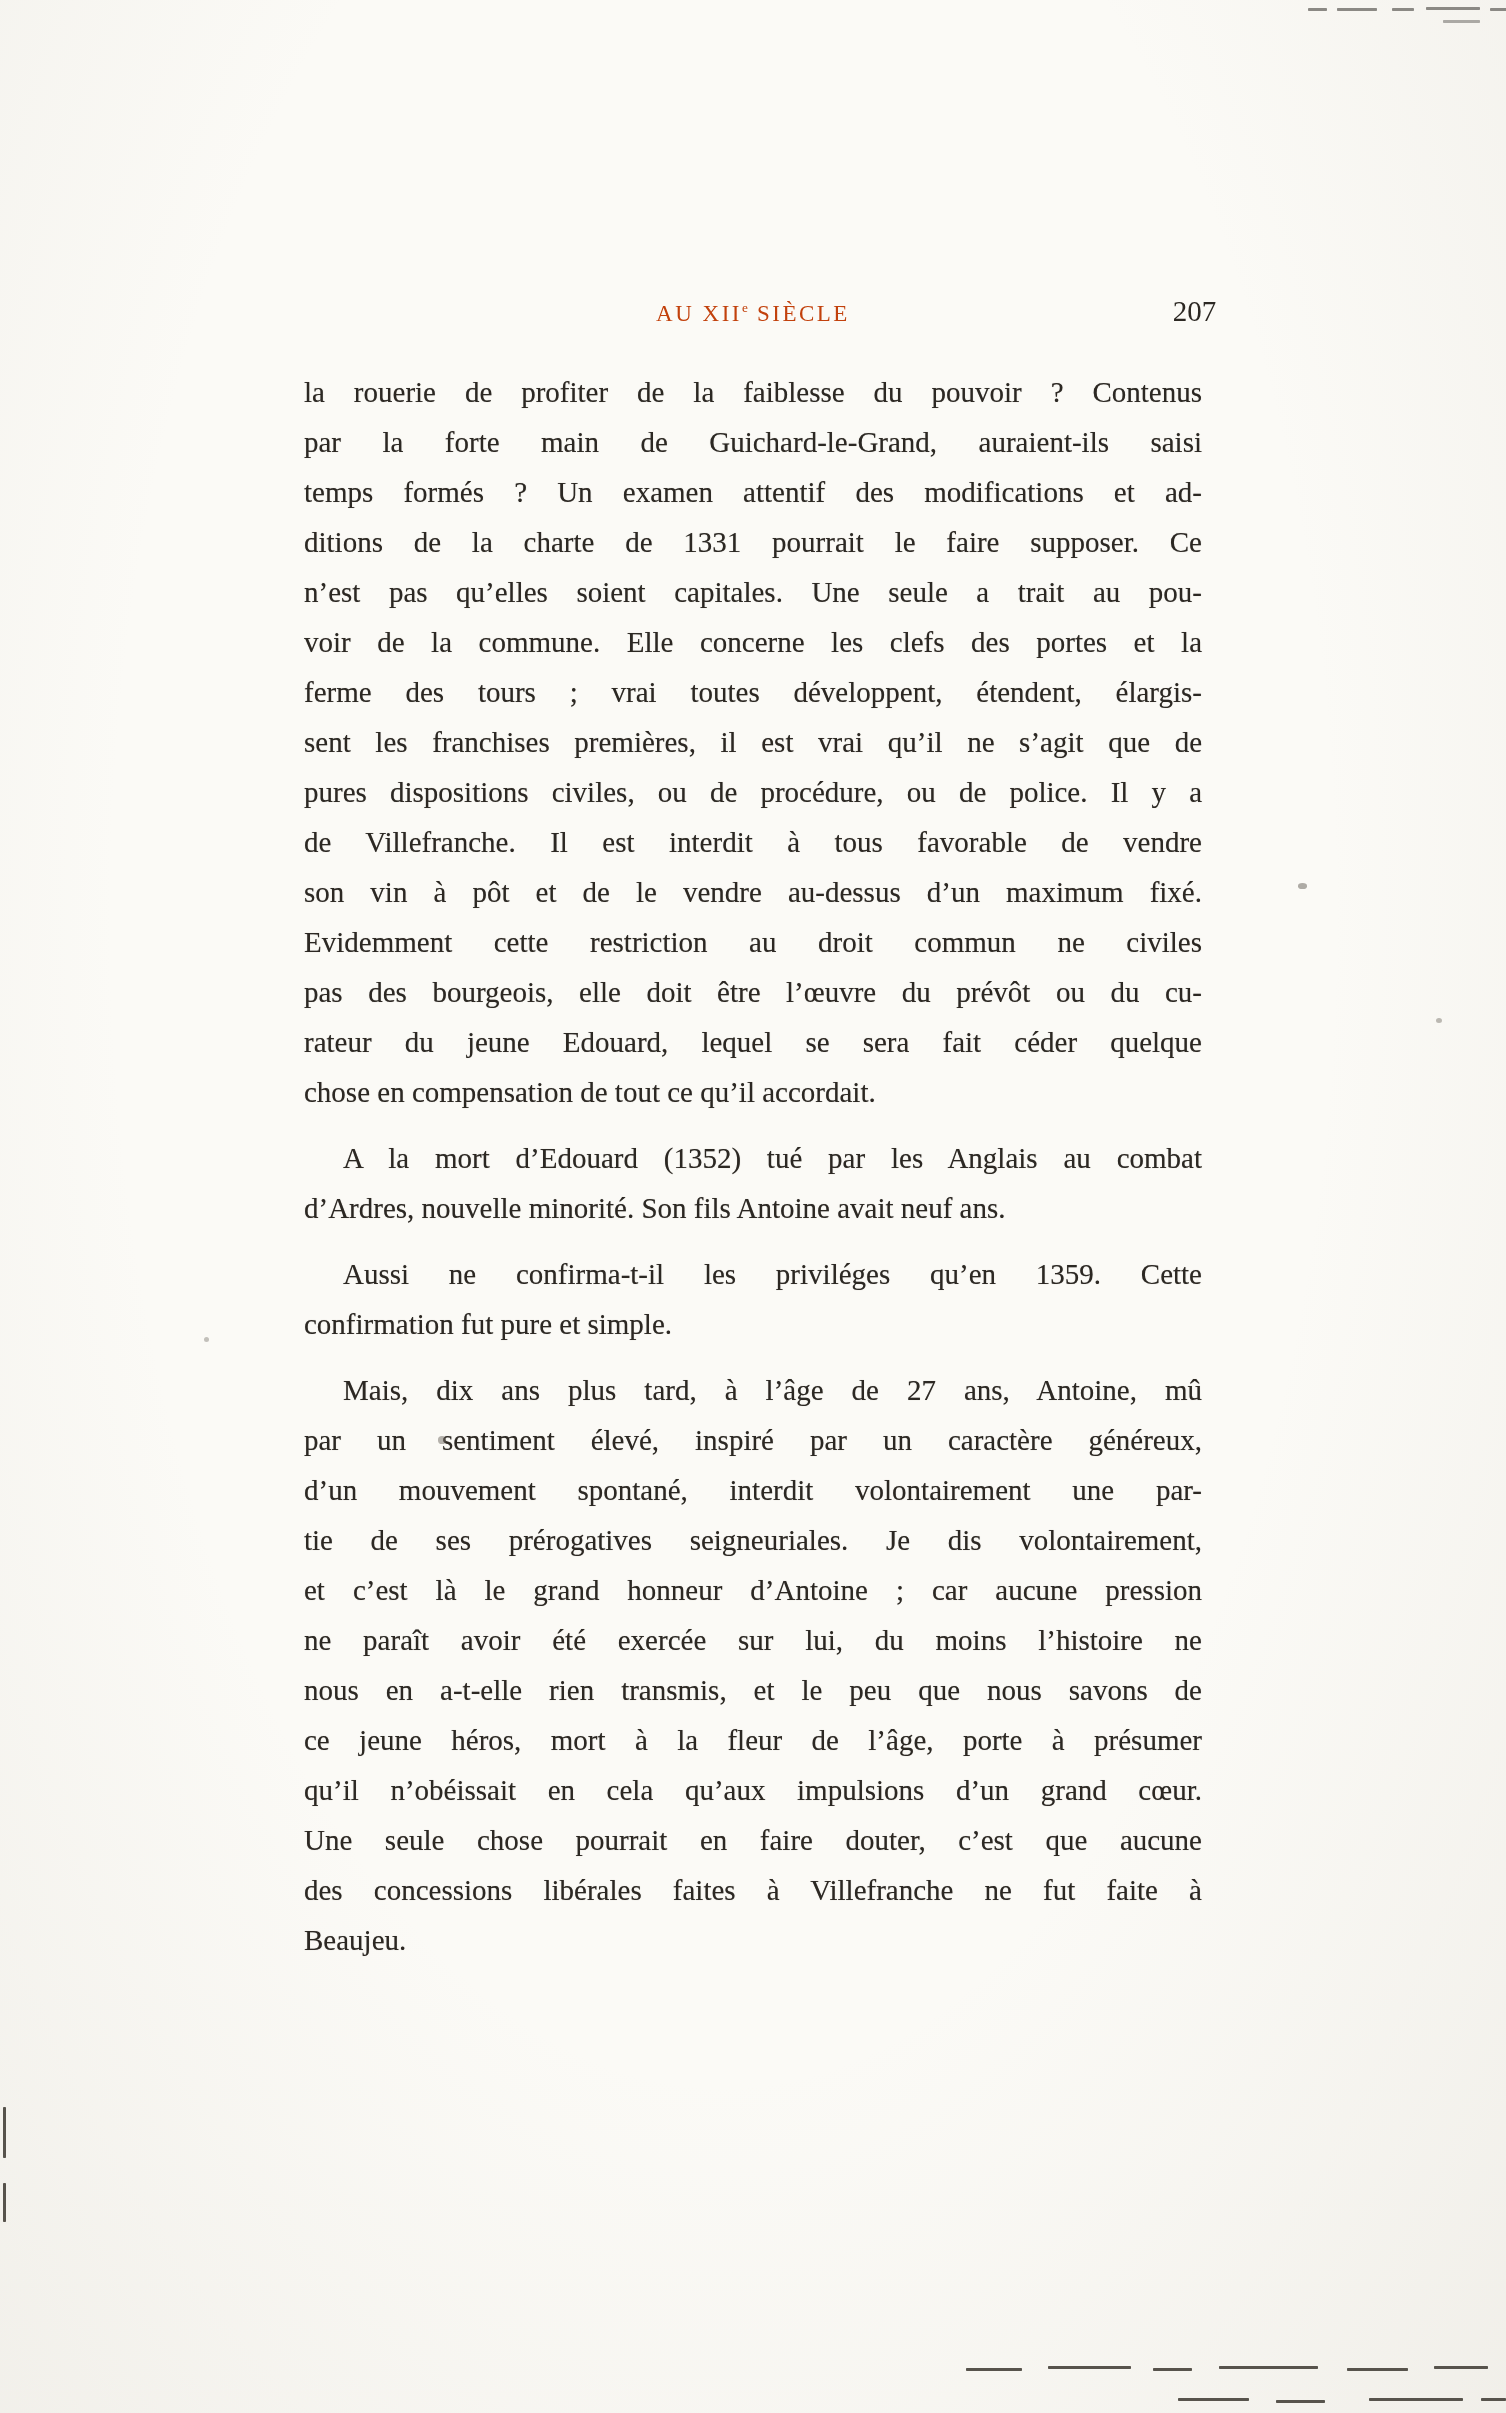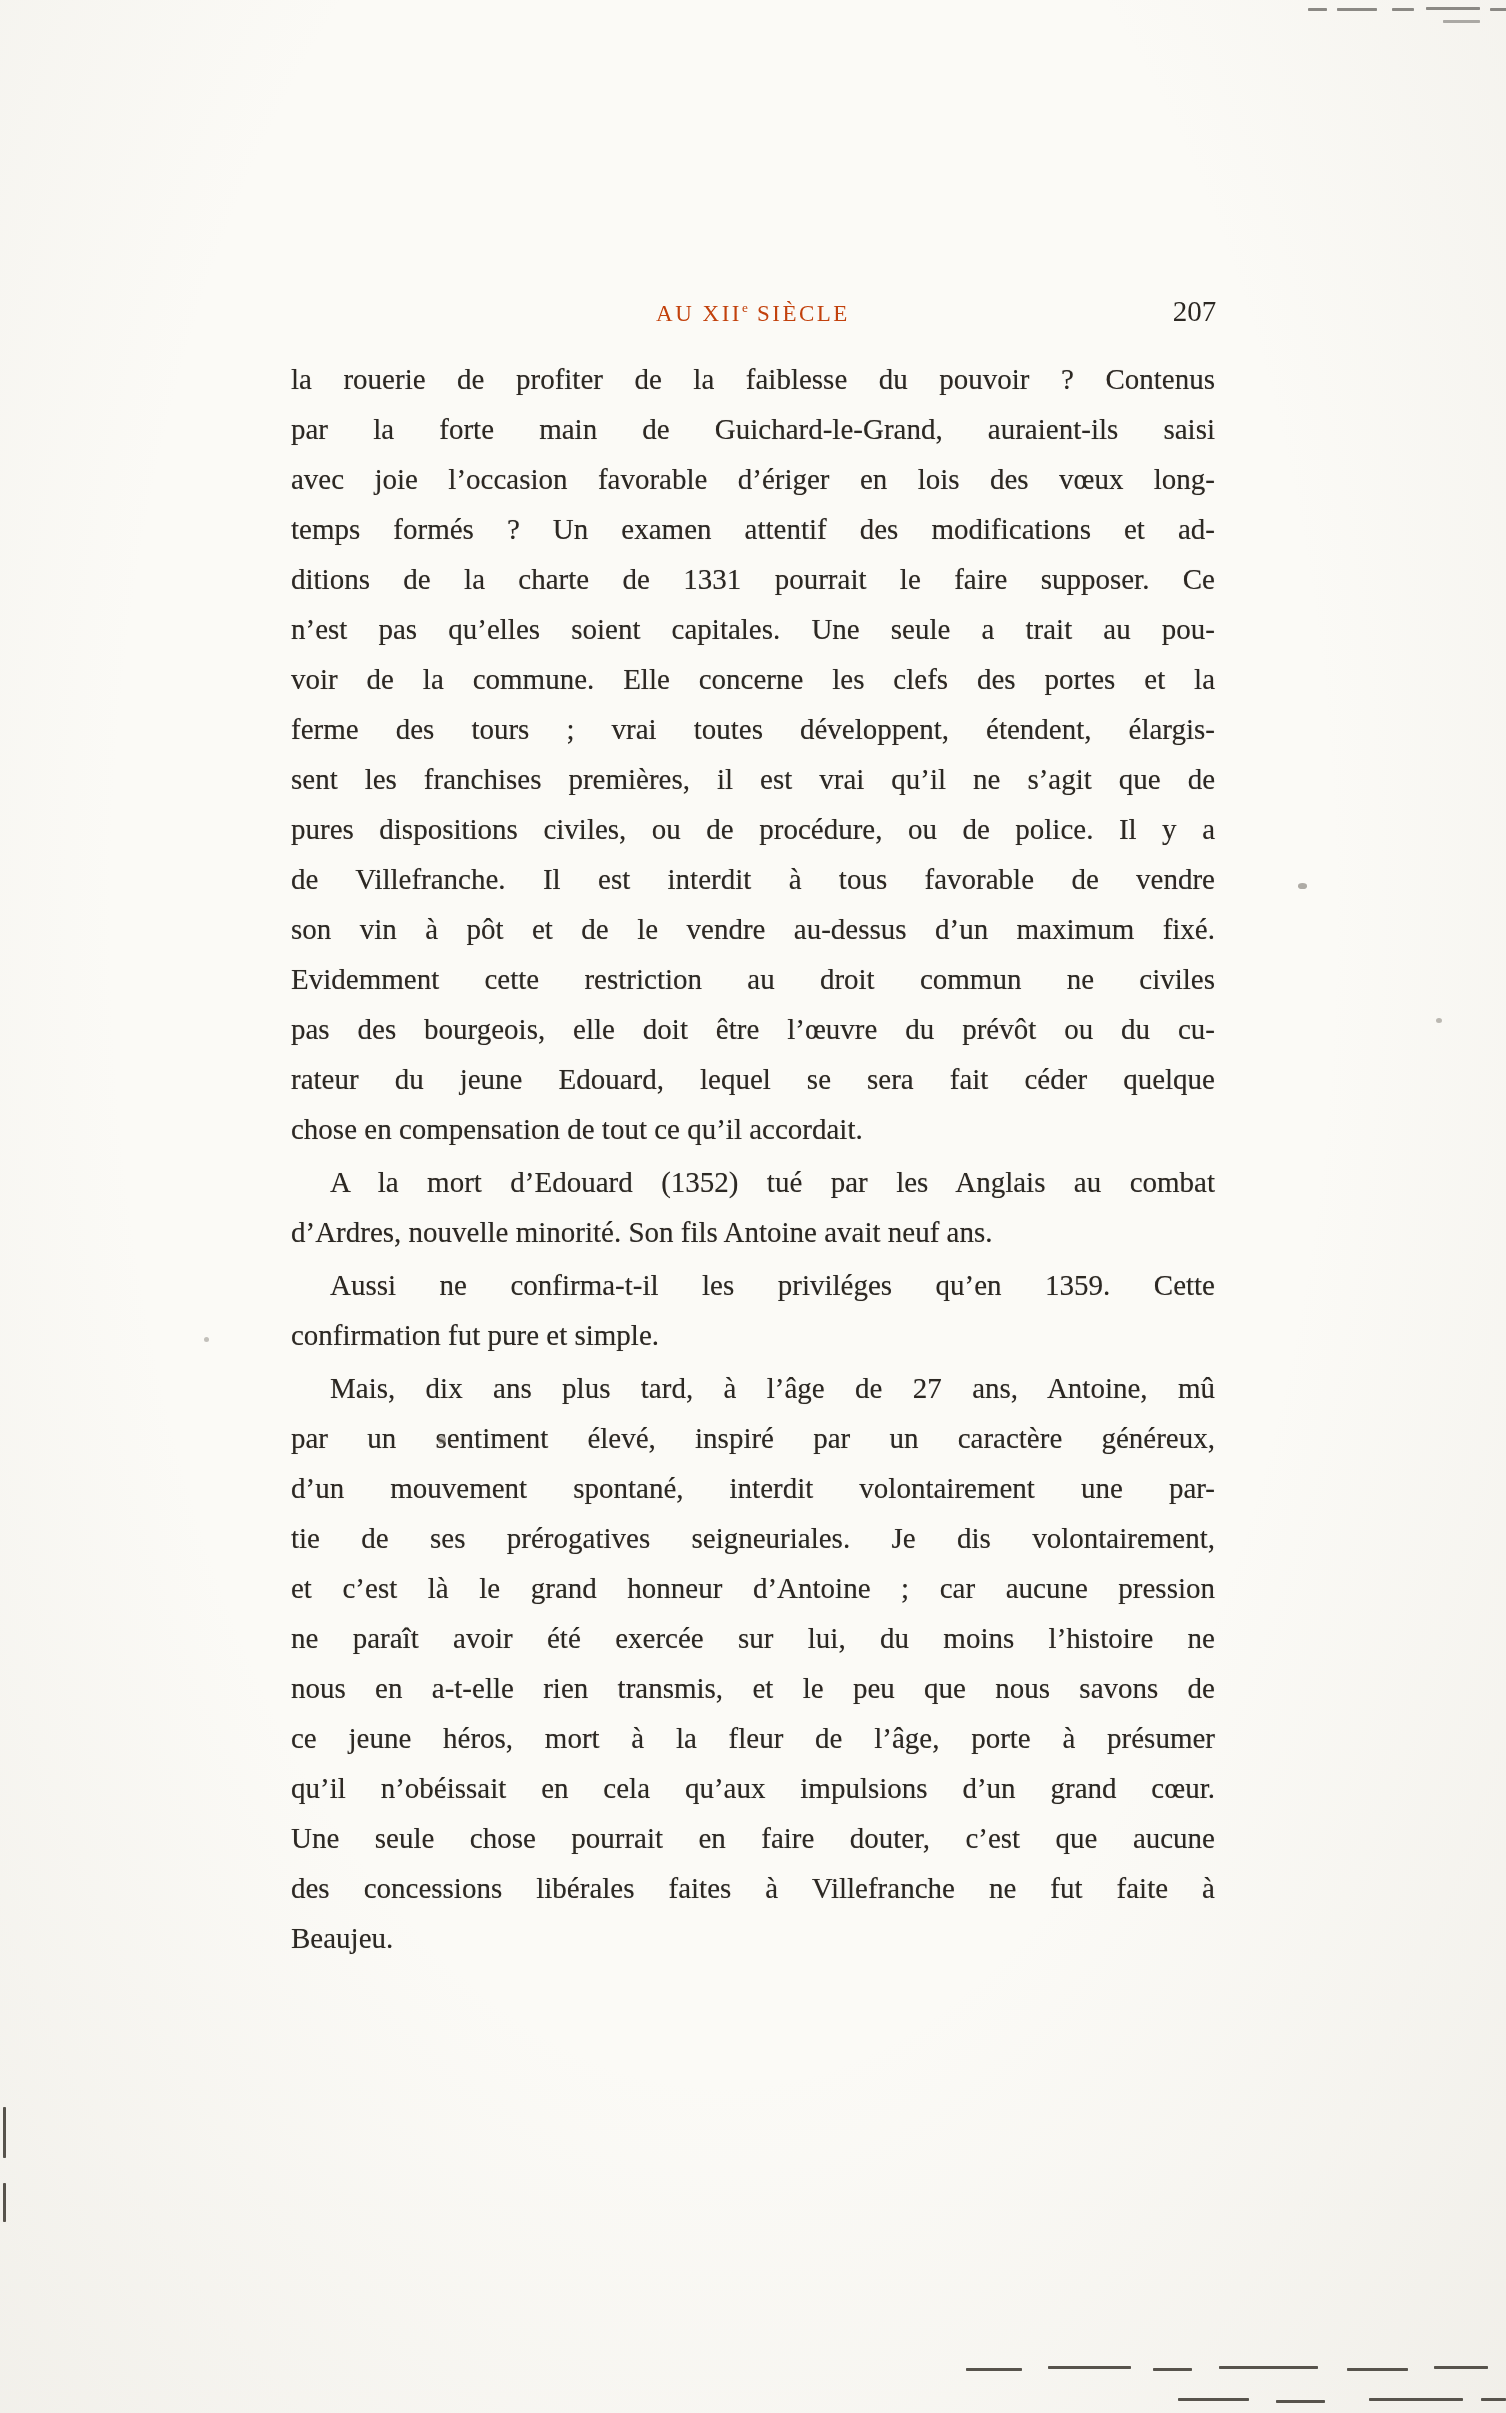--- a/index.html
+++ b/index.html
@@ -22,21 +22,21 @@
     position: absolute; left: 0; right: 0; top: 5px;
     text-align: center; font-size: 23px; letter-spacing: 2.5px; color: #c2410c;
   }
   .running-title sup { font-size: 0.58em; letter-spacing: 0.8px; }
   .page-number { position: absolute; right: 1.7px; top: 0; font-size: 29px; text-align: center; }
   .textblock {
     position: absolute; left: 288px; top: 351px; width: 930px;
     font-size: 29px; line-height: 50px;
     text-shadow: 0 0 0.7px rgba(44,40,35,0.45);
   }
-  .para { margin: 3px; }
+  .para { margin: 16px; }
   .line { height: 50px; text-align: justify; text-align-last: justify; }
   .line.last { text-align-last: left; }
   .line.indent { text-indent: 39px; }
   .mark { position: absolute; background: #8b8984; border-radius: 0.8px; }
   .mark.dark { background: #57534c; }
   .mark.speck { border-radius: 50%; background: #6f6a62; }
 </style>
 </head>
 <body>
 
@@ -45,21 +45,20 @@
 
   <div class="header">
     <div class="running-title"><span>AU XII</span><sup>e</sup><span> SIÈCLE</span></div>
     <div class="page-number">207</div>
   </div>
 
   <div class="textblock" id="textblock">
       <div class="para">
         <div class="line">la rouerie de profiter de la faiblesse du pouvoir ? Contenus</div>
         <div class="line">par la forte main de Guichard-le-Grand, auraient-ils saisi</div>
-        <div class="line">avec joie l’occasion favorable d’ériger en lois des vœux long-</div>
         <div class="line">temps formés ? Un examen attentif des modifications et ad-</div>
         <div class="line">ditions de la charte de 1331 pourrait le faire supposer. Ce</div>
         <div class="line">n’est pas qu’elles soient capitales. Une seule a trait au pou-</div>
         <div class="line">voir de la commune. Elle concerne les clefs des portes et la</div>
         <div class="line">ferme des tours ; vrai toutes développent, étendent, élargis-</div>
         <div class="line">sent les franchises premières, il est vrai qu’il ne s’agit que de</div>
         <div class="line">pures dispositions civiles, ou de procédure, ou de police. Il y a</div>
         <div class="line">de Villefranche. Il est interdit à tous favorable de vendre</div>
         <div class="line">son vin à pôt et de le vendre au-dessus d’un maximum fixé.</div>
         <div class="line">Evidemment cette restriction au droit commun ne civiles</div>

